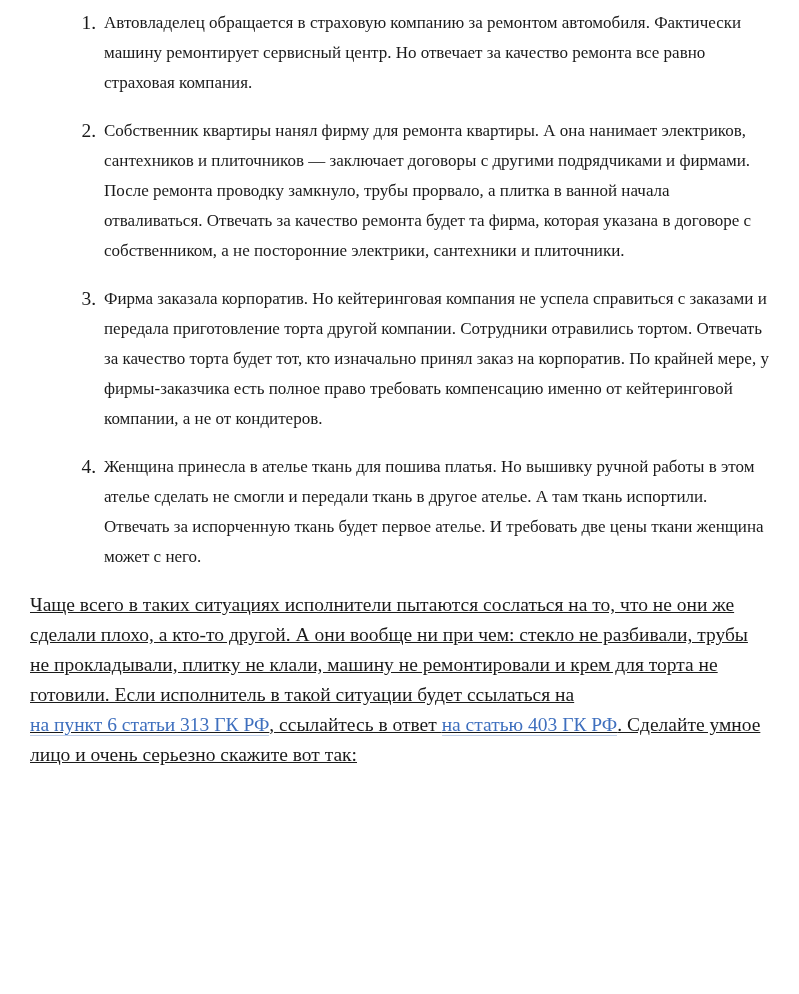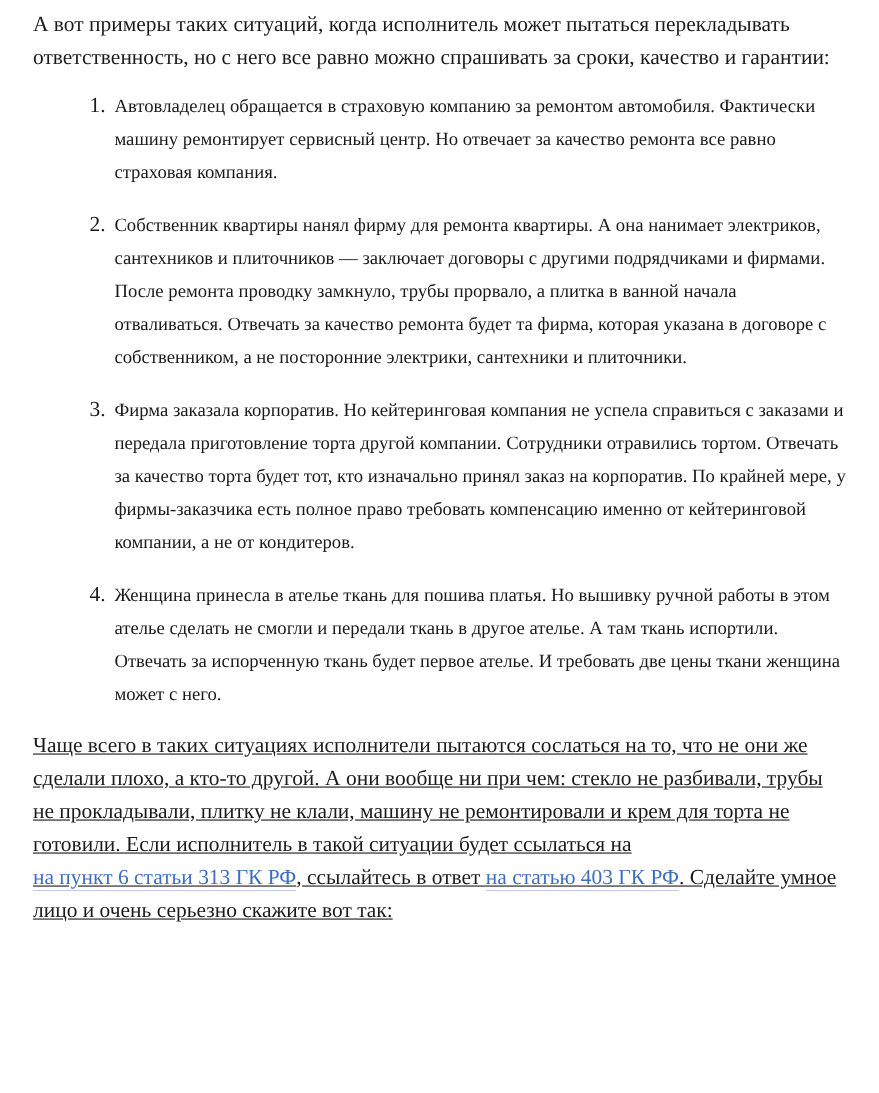--- a/index.html
+++ b/index.html
@@ -58,21 +58,20 @@
     text-decoration: none;
     border-bottom: 1px solid rgba(62,111,190,0.35);
   }
   .nowrap { white-space: nowrap; }
 </style>
 </head>
 <body>
 
 <div class="page">
 
-  <p class="para">А вот примеры таких ситуаций, когда исполнитель может пытаться перекладывать ответственность, но с него все равно можно спрашивать за сроки, качество и гарантии:</p>
 
   <ol class="examples">
     <li>Автовладелец обращается в страховую компанию за ремонтом автомобиля. Фактически машину ремонтирует сервисный центр. Но отвечает за качество ремонта все равно страховая компания.</li>
     <li>Собственник квартиры нанял фирму для ремонта квартиры. А она нанимает электриков, сантехников и плиточников — заключает договоры с другими подрядчиками и фирмами. После ремонта проводку замкнуло, трубы прорвало, а плитка в ванной начала отваливаться. Отвечать за качество ремонта будет та фирма, которая указана в договоре с собственником, а не посторонние электрики, сантехники и плиточники.</li>
     <li>Фирма заказала корпоратив. Но кейтеринговая компания не успела справиться с заказами и передала приготовление торта другой компании. Сотрудники отравились тортом. Отвечать за качество торта будет тот, кто изначально принял заказ на корпоратив. По крайней мере, у фирмы-заказчика есть полное право требовать компенсацию именно от кейтеринговой компании, а не от кондитеров.</li>
     <li>Женщина принесла в ателье ткань для пошива платья. Но вышивку ручной работы в этом ателье сделать не смогли и передали ткань в другое ателье. А там ткань испортили. Отвечать за испорченную ткань будет первое ателье. И требовать две цены ткани женщина может с него.</li>
   </ol>
 
   <p class="para tail"><span>Чаще всего в таких ситуациях исполнители пытаются сослаться на то, что не они же сделали плохо, а кто-то другой. А они вообще ни при чем: стекло не разбивали, трубы не прокладывали, плитку не клали, машину не ремонтировали и крем для торта не готовили. Если исполнитель в такой ситуации будет ссылаться на </span><a class="doclink nowrap" href="#">на пункт 6 статьи 313 ГК РФ</a><span>, ссылайтесь в ответ </span><a class="doclink nowrap" href="#">на статью 403 ГК РФ</a><span>. Сделайте умное лицо и очень серьезно скажите вот так:</span></p>
 

